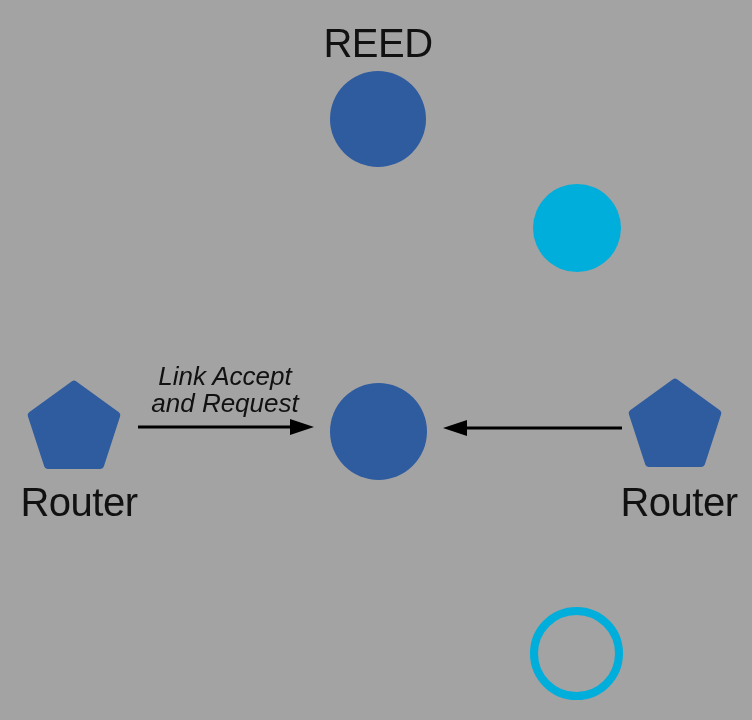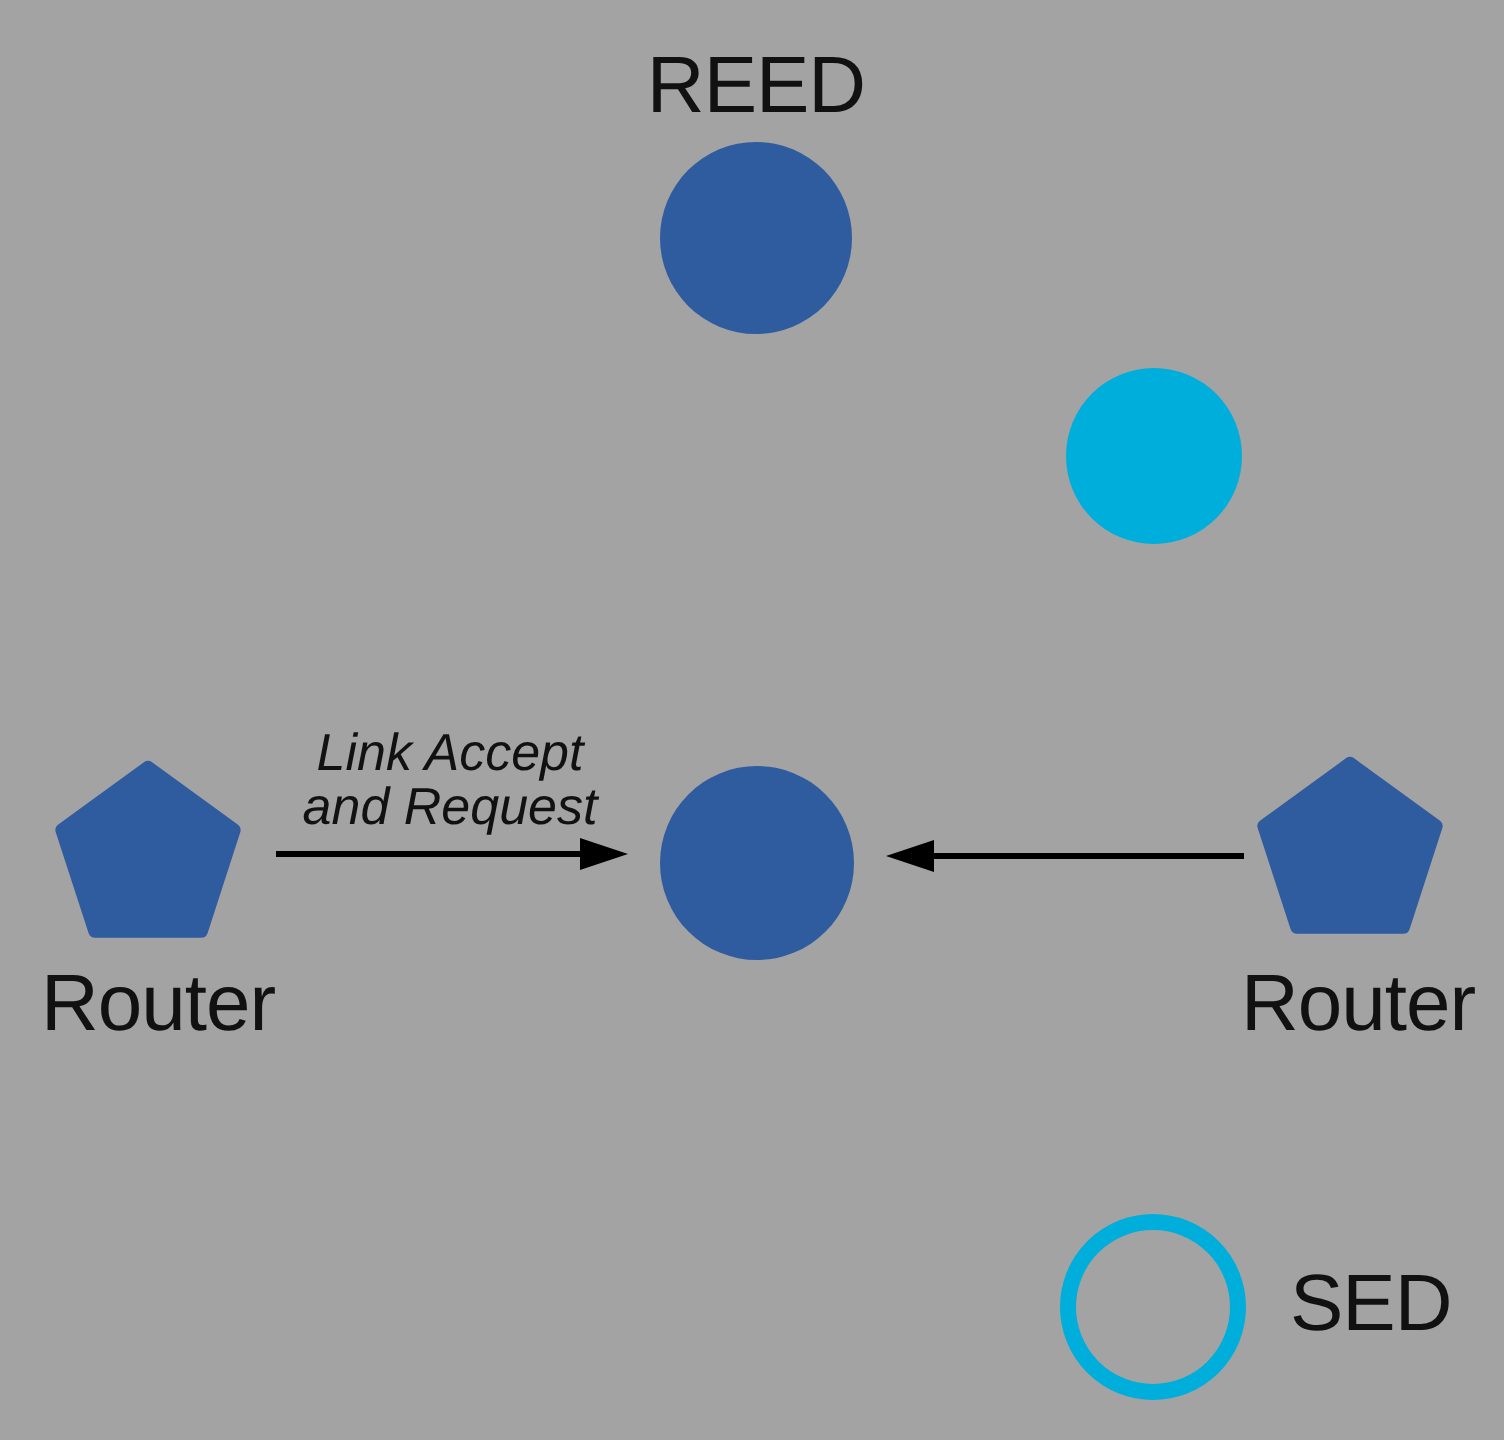--- a/index.html
+++ b/index.html
@@ -118,15 +118,14 @@
     <polygon points="48,5 90.8,36.1 74.5,86.4 21.6,86.4 5.2,36.1" fill="#2F5B9F"></polygon>
   </svg>
   <div class="node-label centered router-left-label">Router</div>
 
   <svg class="pentagon pentagon-right" viewBox="0 0 96 92">
     <polygon points="48,5 90.8,36.1 74.5,86.4 21.6,86.4 5.2,36.1" fill="#2F5B9F"></polygon>
   </svg>
   <div class="node-label centered router-right-label">Router</div>
 
   <div class="sed-ring"></div>
-  <div class="node-label sed-label">SED</div>
 
 </div>
 
 </body></html>

